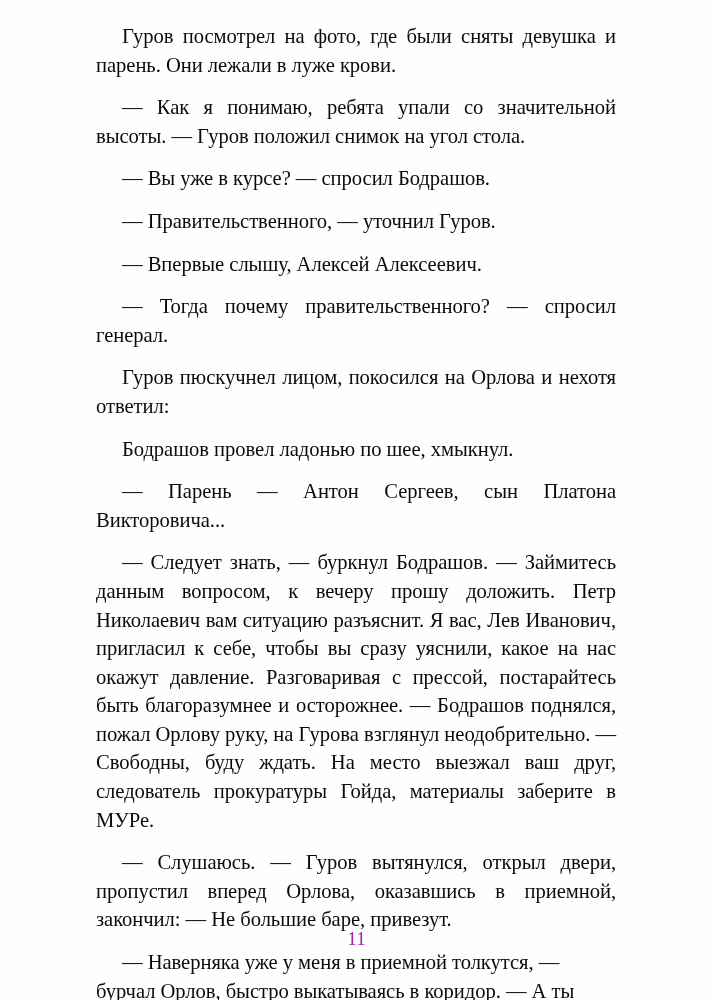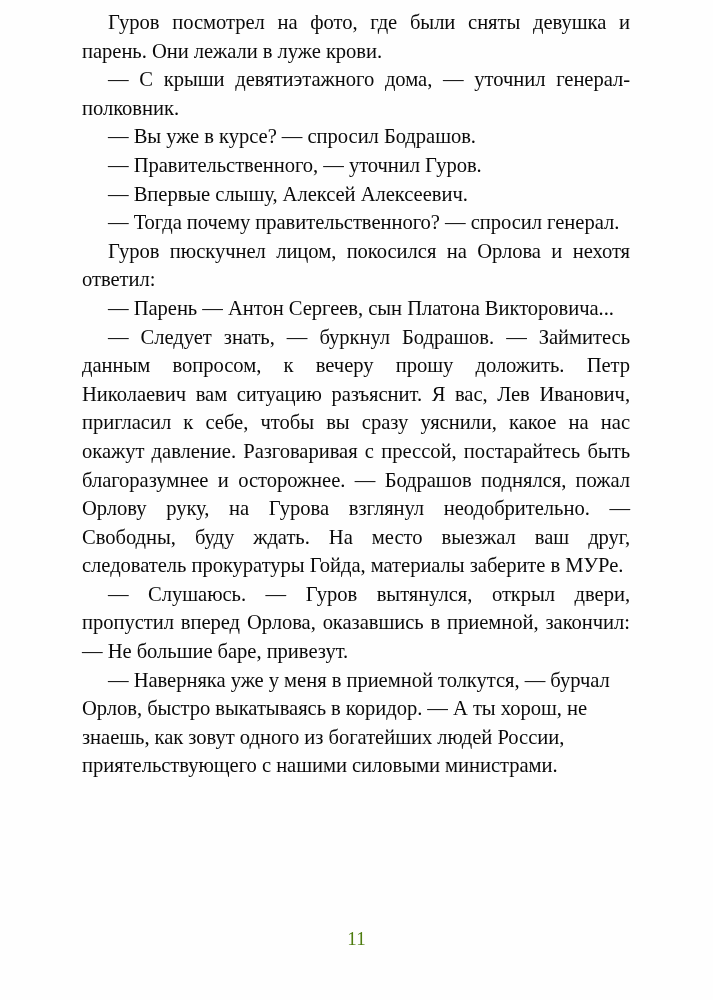--- a/index.html
+++ b/index.html
@@ -21,21 +21,21 @@
     background: #fefefe;
     box-sizing: border-box;
   }
   .text-column {
     position: absolute;
     left: 82px;
     top: 8px;
     width: 548px;
   }
   .para {
-    margin: 0;
+    margin: 14px;
     text-align: justify;
     text-justify: inter-word;
     text-indent: 26px;
     font-size: 20.6px;
     line-height: 28.6px;
     letter-spacing: -0.05px;
     word-spacing: 0px;
     color: #0a0a0a;
     -webkit-font-smoothing: none;
   }
@@ -44,37 +44,38 @@
     font-family: Liberation Serif, serif;
   }
   .page-number {
     position: absolute;
     left: 0;
     top: 928px;
     width: 713px;
     text-align: center;
     font-size: 19px;
     line-height: 22px;
-    color: #4d7c0f;
+    color: #a21caf;
     font-family: "Liberation Serif", "DejaVu Serif", serif;
   }
 </style>
 </head>
 <body>
 
 <div class="page">
 
   <div class="text-column">
     <p class="para">Гуров посмотрел на фото, где были сняты девушка и парень. Они лежали в луже крови.</p>
-    <p class="para">— С крыши девятиэтажного дома, — уточнил генерал-полковник.</p>
+    <p class="para">— Как я понимаю, ребята упали со значительной высоты. — Гуров положил снимок на угол стола.</p>
     <p class="para">— Вы уже в курсе? — спросил Бодрашов.</p>
     <p class="para">— Правительственного, — уточнил Гуров.</p>
     <p class="para">— Впервые слышу, Алексей Алексеевич.</p>
     <p class="para">— Тогда почему правительственного? — спросил генерал.</p>
     <p class="para">Гуров пюскучнел лицом, покосился на Орлова и нехотя ответил:</p>
+    <p class="para">Бодрашов провел ладонью по шее, хмыкнул.</p>
     <p class="para">— Парень — Антон Сергеев, сын Платона Викторовича...</p>
     <p class="para">— Следует знать, — буркнул Бодрашов. — Займитесь данным вопросом, к вечеру прошу доложить. Петр Николаевич вам ситуацию разъяснит. Я вас, Лев Иванович, пригласил к себе, чтобы вы сразу уяснили, какое на нас окажут давление. Разговаривая с прессой, постарайтесь быть благоразумнее и осторожнее. — Бодрашов поднялся, пожал Орлову руку, на Гурова взглянул неодобрительно. — Свободны, буду ждать. На место выезжал ваш друг, следователь прокуратуры Гойда, материалы заберите в МУРе.</p>
     <p class="para">— Слушаюсь. — Гуров вытянулся, открыл двери, пропустил вперед Орлова, оказавшись в приемной, закончил: — Не большие баре, привезут.</p>
     <p class="para">— Наверняка уже у меня в приемной толкутся, — бурчал Орлов, быстро выкатываясь в коридор. — А ты хорош, не знаешь, как зовут одного из богатейших людей России, приятельствующего с нашими силовыми министрами.</p>
   </div>
 
   <div class="page-number">11</div>
 
 </div>
 

